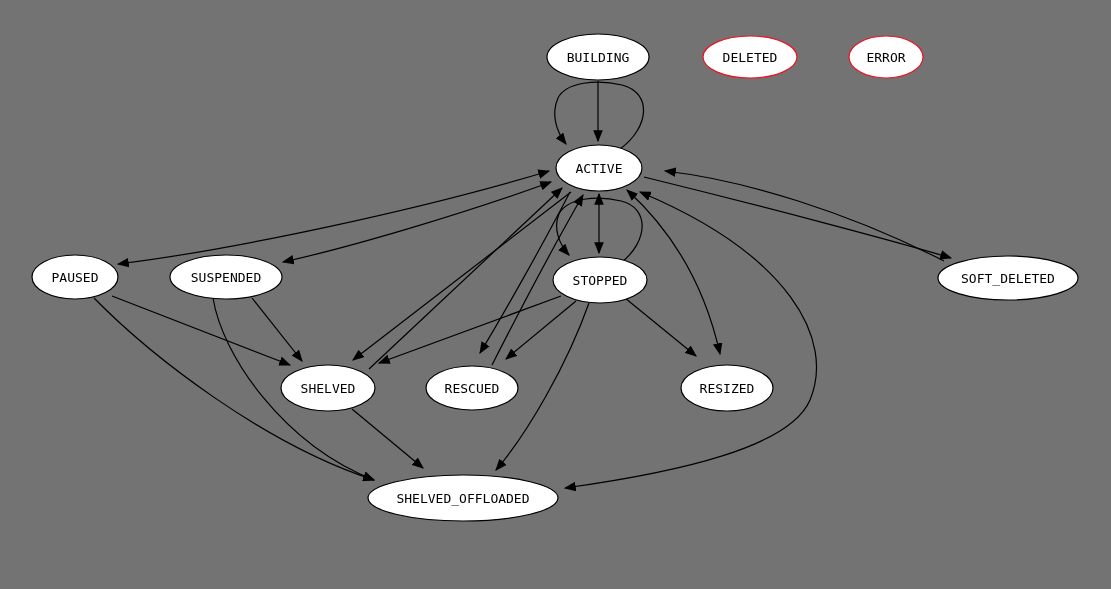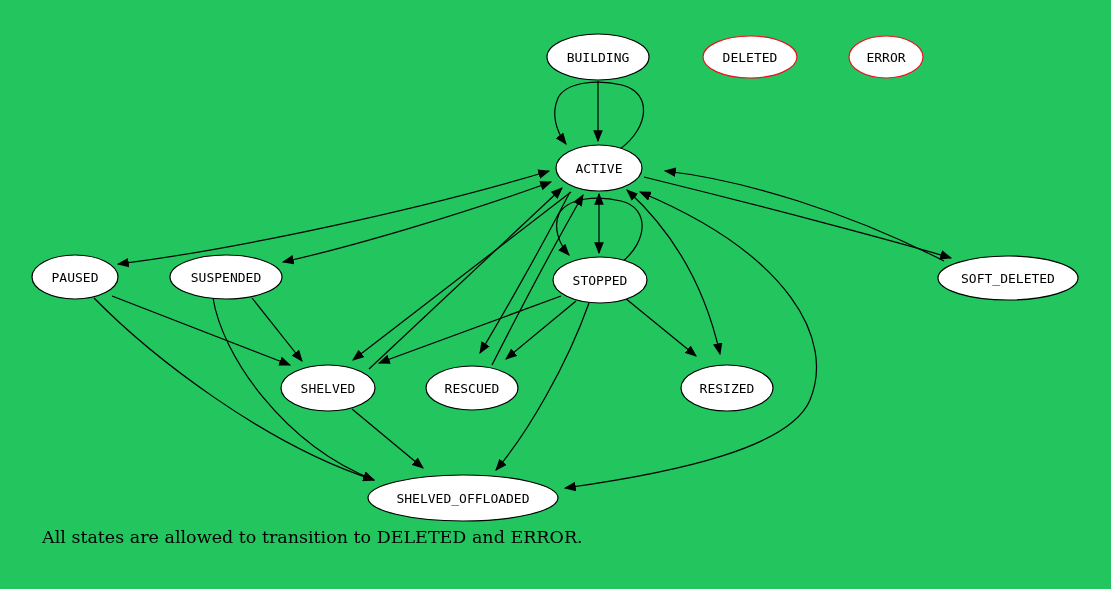--- a/index.html
+++ b/index.html
@@ -5,21 +5,21 @@
   html, body {
     margin: 0;
     padding: 0;
     background: #ffffff;
     font-family: "DejaVu Sans", sans-serif;
   }
   #stage {
     position: relative;
     width: 1111px;
     height: 589px;
-    background: #22c55e;
+    background: #737373;
     overflow: hidden;
   }
   #diagram-svg {
     position: absolute;
     left: 0;
     top: 0;
   }
   .edge-path {
     fill: none;
     stroke: #000000;
@@ -127,14 +127,13 @@
         <g>
           <ellipse cx="727" cy="388" rx="46" ry="23" class="node-ellipse" stroke="#000000"></ellipse>
           <text x="727" y="392.5" class="node-label">RESIZED</text>
         </g>
         <g>
           <ellipse cx="463" cy="498" rx="95" ry="23" class="node-ellipse" stroke="#000000"></ellipse>
           <text x="463" y="502.5" class="node-label">SHELVED_OFFLOADED</text>
         </g>
       </g>
   </svg>
-  <div id="caption">All states are allowed to transition to DELETED and ERROR.</div>
 </div>
 
 </body></html>

